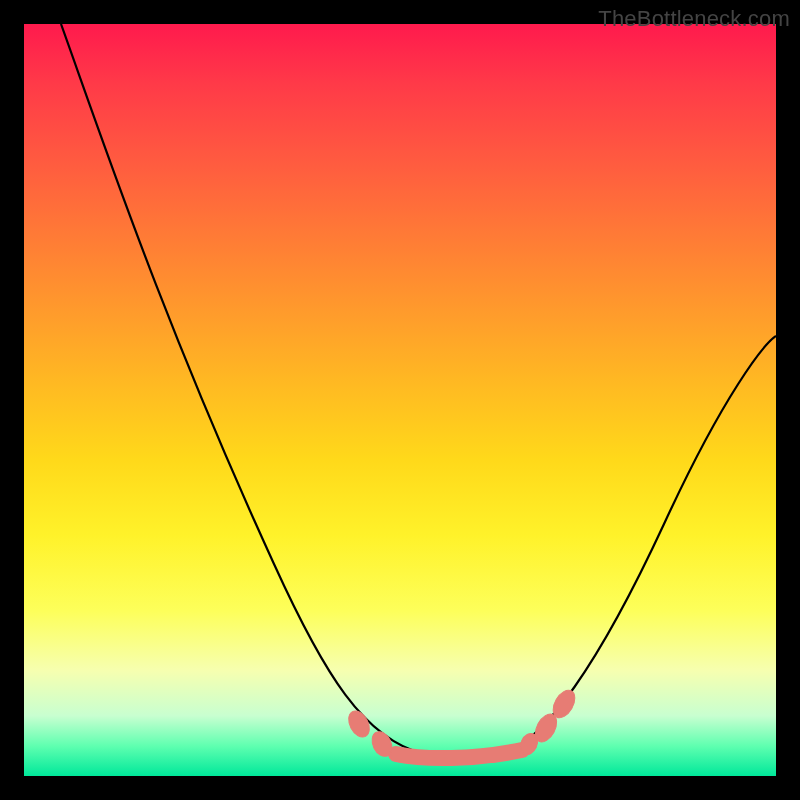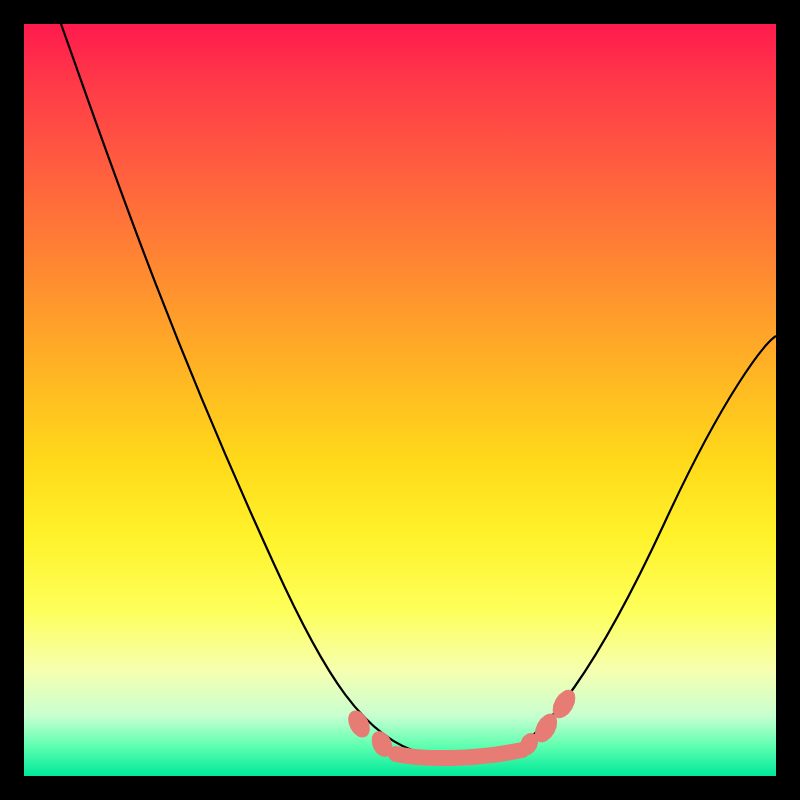--- a/index.html
+++ b/index.html
@@ -78,13 +78,14 @@
         <ellipse cx="335" cy="700" rx="9" ry="14" transform="rotate(-28 335 700)"></ellipse>
         <ellipse cx="358" cy="720" rx="9" ry="13" transform="rotate(-26 358 720)"></ellipse>
         <ellipse cx="505" cy="720" rx="8" ry="11" transform="rotate(25 505 720)"></ellipse>
         <ellipse cx="522" cy="704" rx="9" ry="15" transform="rotate(28 522 704)"></ellipse>
         <ellipse cx="540" cy="680" rx="9" ry="15" transform="rotate(30 540 680)"></ellipse>
       </g>
     </svg>
 
   </div>
 
+  <div class="watermark">TheBottleneck.com</div>
 </div>
 
 </body></html>

